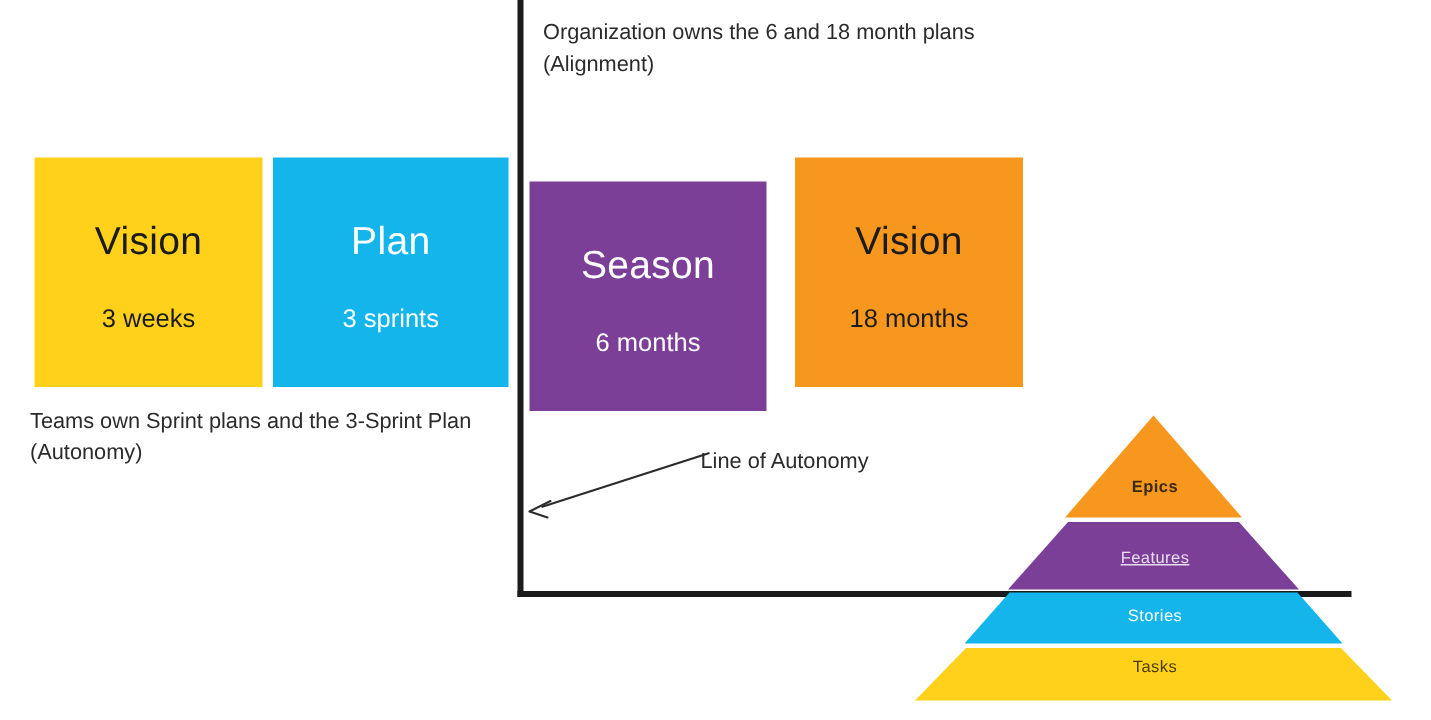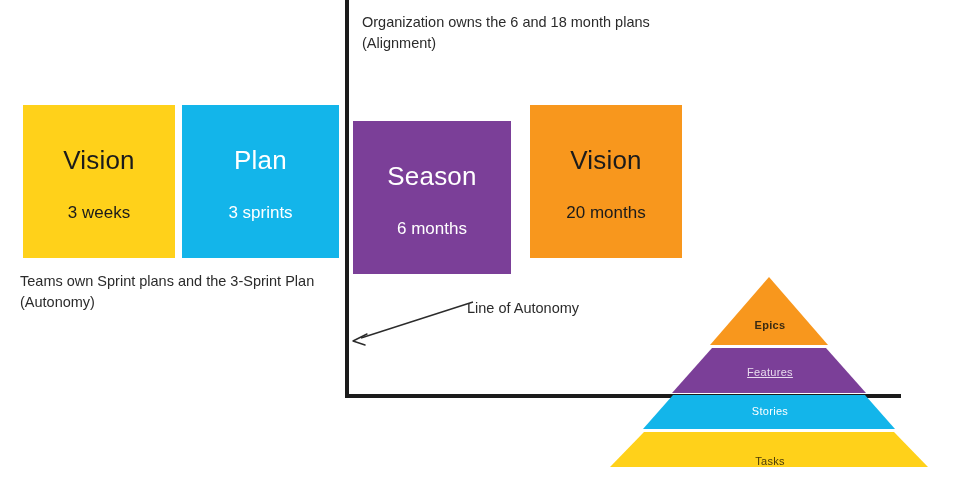--- a/index.html
+++ b/index.html
@@ -106,21 +106,21 @@
     position: absolute;
     width: 100%;
     text-align: center;
     font-size: 11px;
     letter-spacing: 0.3px;
     pointer-events: none;
   }
   .pyr-label-epics    { top: 46px;  color: #3a2a12; font-weight: bold; }
   .pyr-label-features { top: 93px;  color: #e8dcee; text-decoration: underline; }
   .pyr-label-stories  { top: 132px; color: #ffffff; }
-  .pyr-label-tasks    { top: 166px; color: #4a3b08; margin-top: 16px; }
+  .pyr-label-tasks    { top: 166px; color: #4a3b08; }
 </style>
 </head>
 <body>
 
 <div id="canvas">
 
   <div class="axis-vertical"></div>
   <div class="axis-horizontal"></div>
 
   <div class="note note-org">Organization owns the 6 and 18 month plans
@@ -136,21 +136,21 @@
     <div class="card-sub text-light">3 sprints</div>
   </div>
 
   <div class="card card-season">
     <div class="card-title text-light">Season</div>
     <div class="card-sub text-light">6 months</div>
   </div>
 
   <div class="card card-vision">
     <div class="card-title text-dark">Vision</div>
-    <div class="card-sub text-dark">20 months</div>
+    <div class="card-sub text-dark">18 months</div>
   </div>
 
   <div class="note note-team">Teams own Sprint plans and the 3-Sprint Plan
 (Autonomy)</div>
 
   <svg class="autonomy-arrow" viewBox="0 0 130 60">
     <path d="M128 12 L16 48" stroke="#2b2b2b" stroke-width="1.4" fill="none"></path>
     <path d="M8 51 L22 44 M8 51 L20 55" stroke="#2b2b2b" stroke-width="1.4" fill="none" stroke-linecap="round"></path>
   </svg>
   <div class="autonomy-label">Line of Autonomy</div>

